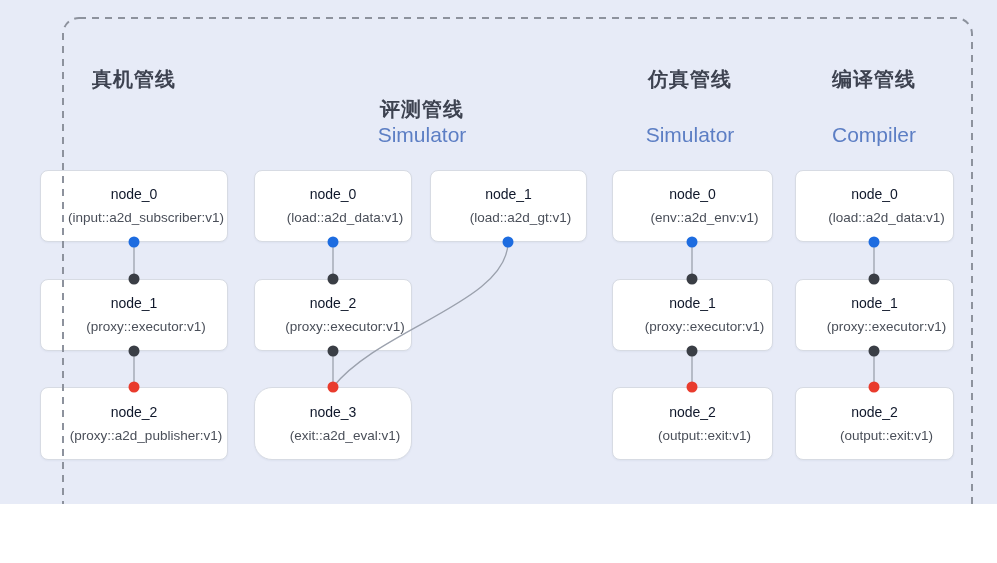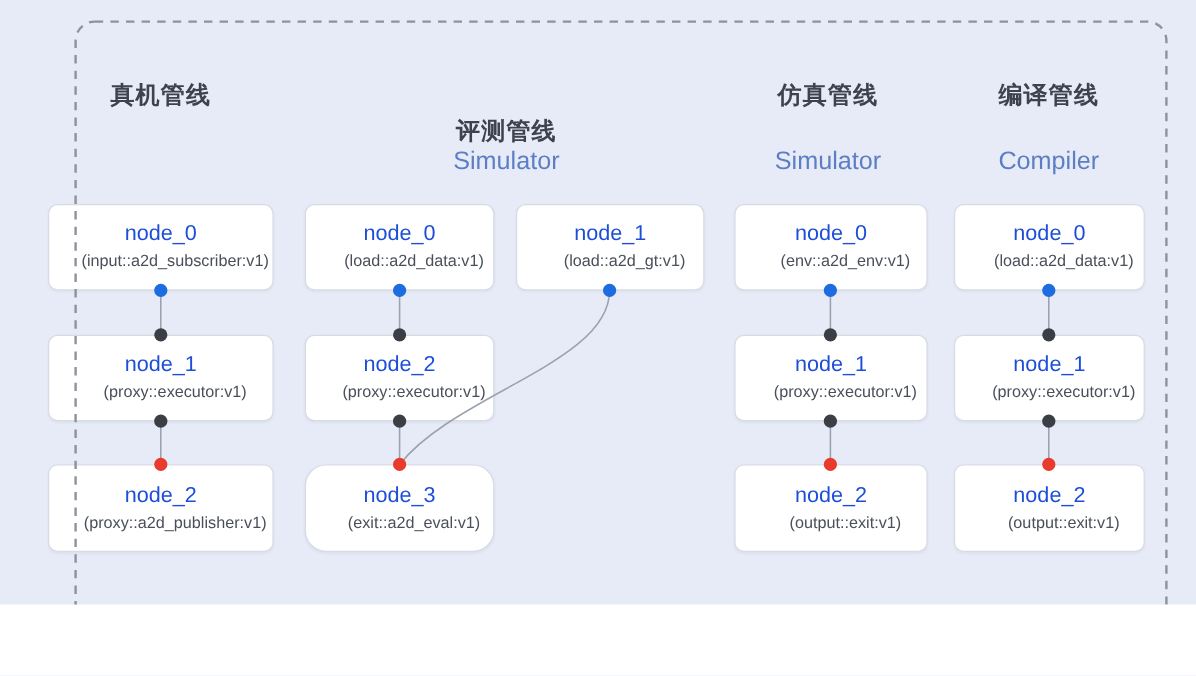--- a/index.html
+++ b/index.html
@@ -17,21 +17,21 @@
   .title-en{
     position:absolute;top:123px;width:220px;text-align:center;
     font-size:21px;font-weight:400;color:#5c7ec4;
   }
   .node{
     position:absolute;background:#ffffff;border:1px solid #d7dbe3;border-radius:8px;
     display:flex;flex-direction:column;align-items:center;justify-content:center;
     box-shadow:0 1px 2px rgba(40,60,100,0.05);
     box-sizing:border-box;
   }
-  .node-name{font-size:18px;color:#1d4ed8;line-height:23px;white-space:nowrap;}
+  .node-name{font-size:14px;color:#0f172a;line-height:23px;white-space:nowrap;}
   .node-impl{font-size:13.5px;color:#4a4f59;line-height:23px;white-space:nowrap;margin-left:24px;}
   svg.vector{position:absolute;left:0;top:0;pointer-events:none;}
 </style>
 </head>
 <body>
 
 <div class="canvas">
   <div class="panel-bg"></div>
 
   <div class="title-cn" style="left:24px;">真机管线</div>

